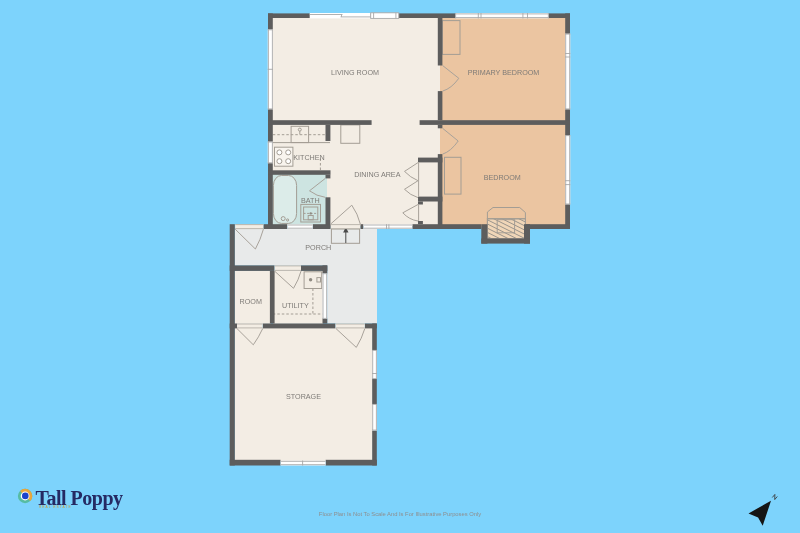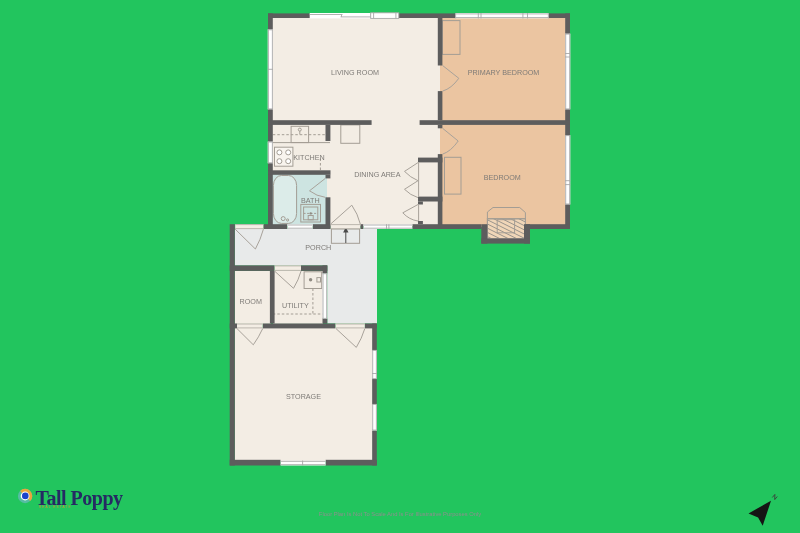--- a/index.html
+++ b/index.html
@@ -1,16 +1,16 @@
 <!DOCTYPE html>
 <html><head>
 <meta charset="utf-8">
 <style>
   html,body{margin:0;padding:0;background:#ffffff;}
-  .page{position:relative;width:800px;height:533px;background:#22c55e;overflow:hidden;}
+  .page{position:relative;width:800px;height:533px;background:#7dd3fc;overflow:hidden;}
   svg{position:absolute;left:0;top:0;}
   text{font-family:"Liberation Sans",sans-serif;}
 </style>
 </head>
 <body>
 <div class="page">
 <svg width="800" height="533" viewBox="0 0 800 533">
 
 <g id="fills">
 

